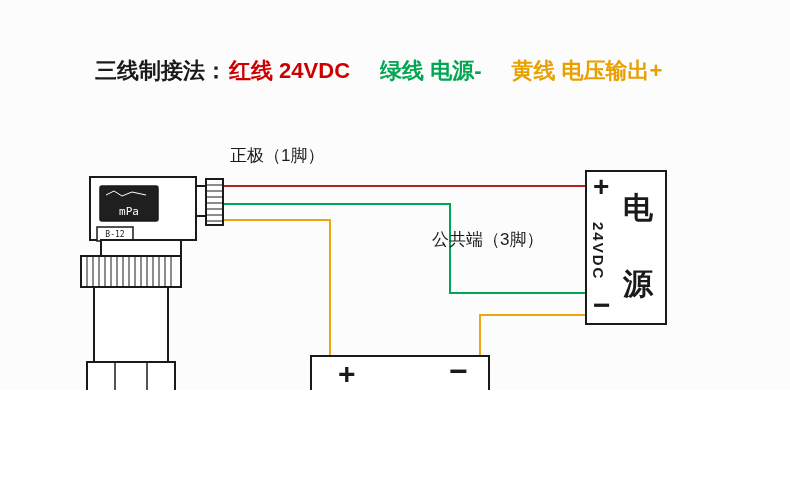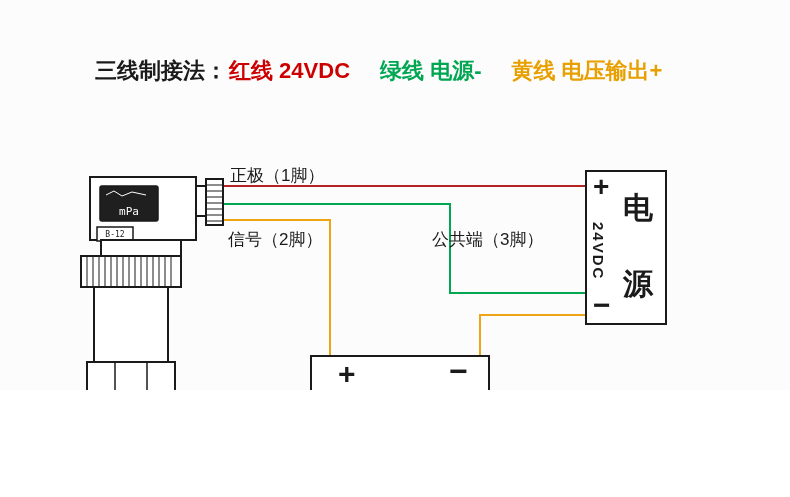--- a/index.html
+++ b/index.html
@@ -19,21 +19,21 @@
   .title .seg{display:inline-block;}
   .title .seg1{margin-left:2px;}
   .title .seg2{margin-left:30px;}
   .title .seg3{margin-left:30px;}
   
   #draw{position:absolute;left:0;top:0;}
   
   .wire-label{
     position:absolute;font-size:17px;color:#1a1a1a;white-space:nowrap;
   }
-  .lbl-positive{left:230px;top:164px;}
+  .lbl-positive{left:230px;top:144px;}
   .lbl-signal{left:228px;top:228px;}
   .lbl-common{left:432px;top:228px;}
   
   .power-box{
     position:absolute;left:585px;top:170px;width:82px;height:155px;
     border:2px solid #1a1a1a;background:#fff;box-sizing:border-box;
   }
   .power-box .plus{position:absolute;left:6px;top:0px;font-size:28px;font-weight:600;line-height:1.1;}
   .power-box .minus{position:absolute;left:6px;top:116px;font-size:30px;font-weight:700;line-height:1.1;}
   .power-box .rating{
@@ -131,21 +131,20 @@
         <line x1="99" y1="429" x2="163" y2="429"></line>
         <line x1="99" y1="434" x2="163" y2="434"></line>
       </g>
 
       <rect x="107" y="441" width="48" height="17" stroke-width="2"></rect>
       <rect x="113" y="458" width="36" height="7" rx="2" stroke-width="1.5"></rect>
     </g>
   </svg>
 
   <div class="wire-label lbl-positive">正极（1脚）</div>
-  <div class="wire-label lbl-signal">信号（2脚）</div>
   <div class="wire-label lbl-common">公共端（3脚）</div>
 
   <div class="power-box">
     <div class="plus">+</div>
     <div class="nm1">电</div>
     <div class="rating">24VDC</div>
     <div class="nm2">源</div>
     <div class="minus">−</div>
   </div>
 

